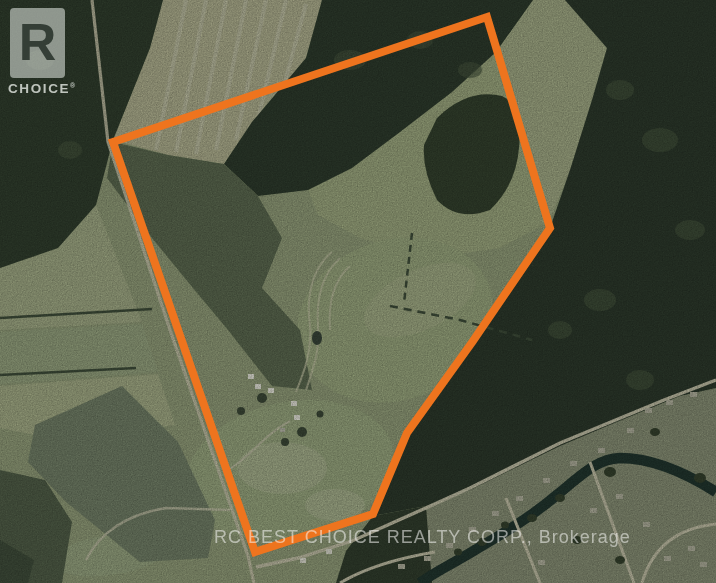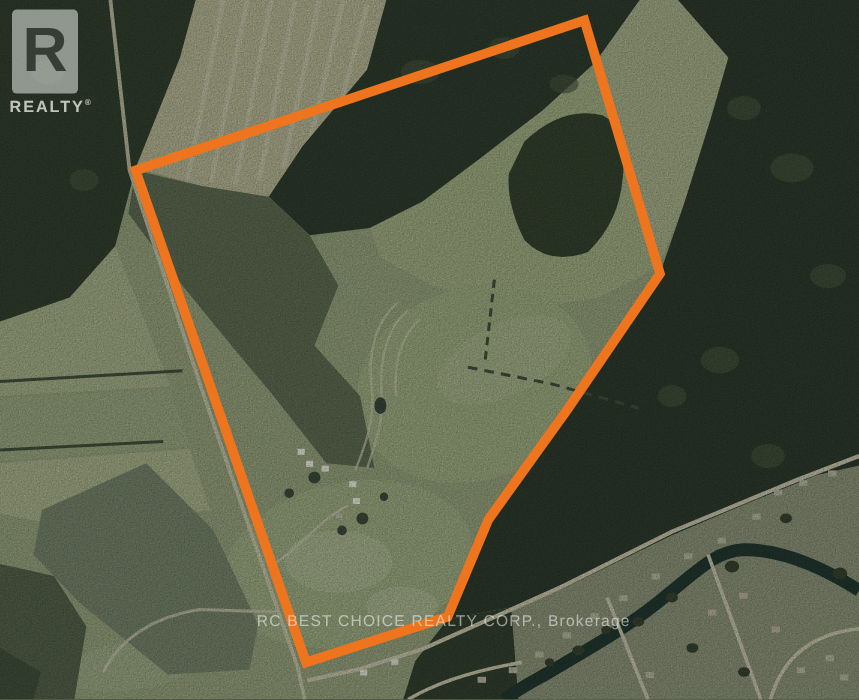--- a/index.html
+++ b/index.html
@@ -18,22 +18,22 @@
     font-weight:bold;font-size:52px;line-height:1;
     color:rgba(40,50,42,0.88);transform:translateY(-1px);
   }
   .logo-text{
     margin-top:3px;margin-left:-2px;
     font-weight:bold;font-size:13.5px;letter-spacing:1.6px;
     color:rgba(235,238,233,0.78);white-space:nowrap;
   }
   .logo-text sup{font-size:7px;letter-spacing:0;}
   .brokerage-watermark{
-    position:absolute;left:214px;top:510px;
-    font-size:13px;letter-spacing:1px;font-weight:400;
+    position:absolute;left:214px;top:527px;
+    font-size:18px;letter-spacing:1px;font-weight:400;
     color:rgba(248,248,245,0.55);white-space:nowrap;
   }
 </style>
 </head>
 <body>
 
 <div class="stage">
 
   <svg width="716" height="583" viewBox="0 0 716 583">
     <defs>
@@ -196,19 +196,19 @@
     <rect x="0" y="0" width="716" height="583" filter="url(#grain)" opacity="0.5"></rect>
 
     <polygon points="113,142 487,17 550,228 473,341 407,433 373,514 255,552" fill="none" stroke="#EE741E" stroke-width="8" stroke-linejoin="miter"></polygon>
   </svg>
 
   <div class="realtor-logo">
     <div class="logo-block">
       <span>R</span>
     </div>
     <div class="logo-text">
-      <span>REALTY</span><sup>®</sup>
+      <span>CHOICE</span><sup>®</sup>
     </div>
   </div>
 
   <div class="brokerage-watermark">RC BEST CHOICE REALTY CORP., Brokerage</div>
 
 </div>
 
 </body></html>

